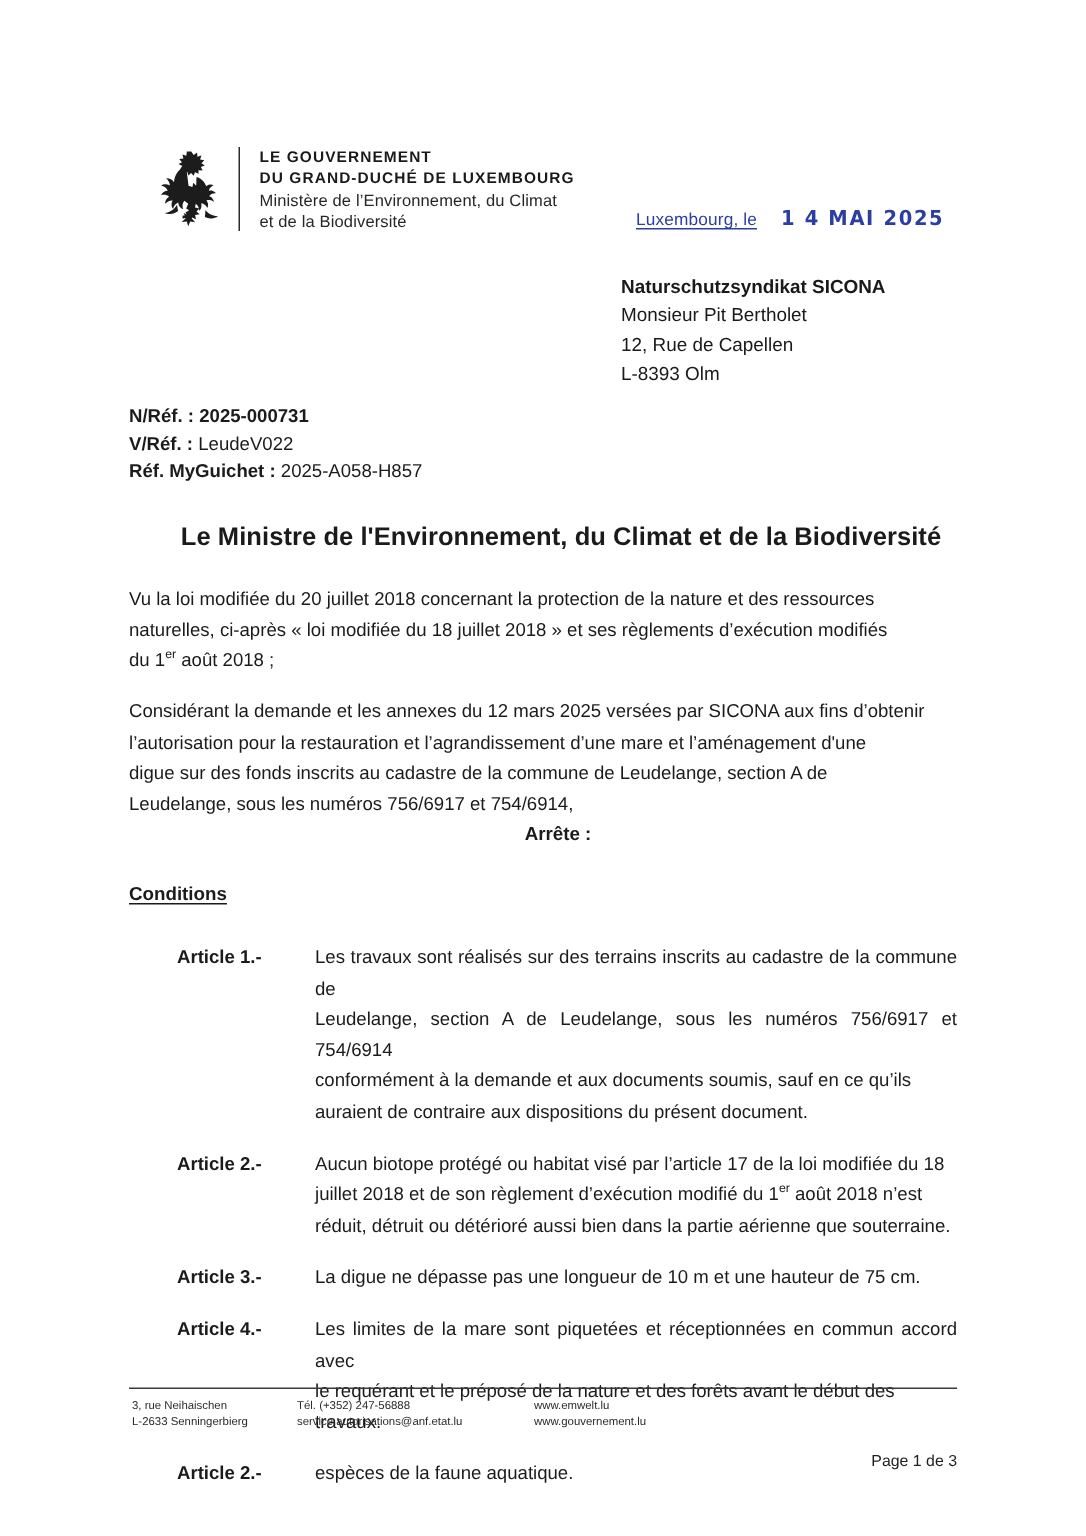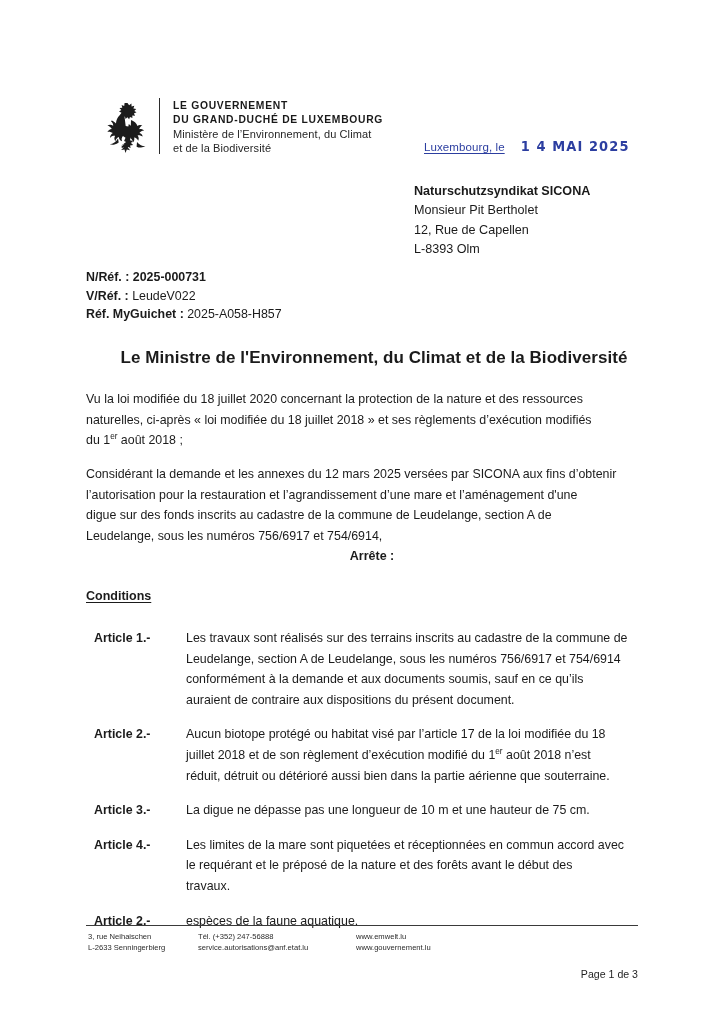--- a/index.html
+++ b/index.html
@@ -21,21 +21,21 @@
     inset: 0;
     background: #ffffff;
   }
 
   
   .letterhead {
     position: absolute;
     left: 104px;
     top: 96px;
     display: flex;
-    align-items: center;
+    align-items: flex-start;
   }
   .crest {
     width: 44px;
     height: 56px;
     flex: 0 0 auto;
     display: block;
   }
   .crest svg { display: block; }
   .crest-rule {
     width: 1px;
@@ -176,20 +176,21 @@
     align-items: flex-start;
     margin-bottom: 14px;
   }
   .article:last-child { margin-bottom: 0; }
   .art-label {
     flex: 0 0 92px;
     font-size: 12.4px;
     font-weight: 700;
     line-height: 20.6px;
     white-space: nowrap;
+    margin-left: 24px;
   }
   .art-body {
     flex: 1 1 auto;
     font-size: 12.4px;
     line-height: 20.6px;
     text-align: justify;
     text-justify: inter-word;
   }
   .art-body .lastline { text-align: left; }
 
@@ -273,21 +274,21 @@
       <span class="lbl">V/Réf. : </span><span>LeudeV022</span>
     </div>
     <div>
       <span class="lbl">Réf. MyGuichet : </span><span>2025-A058-H857</span>
     </div>
   </div>
 
   <div class="minister-title">Le Ministre de l'Environnement, du Climat et de la Biodiversité</div>
 
   <div class="para p-vu">
-    <div>Vu la loi modifiée du 18 juillet 2020 concernant la protection de la nature et des ressources</div>
+    <div>Vu la loi modifiée du 20 juillet 2018 concernant la protection de la nature et des ressources</div>
     <div>naturelles, ci-après « loi modifiée du 18 juillet 2018 » et ses règlements d’exécution modifiés</div>
     <div class="lastline"><span>du 1</span><sup>er</sup><span> août 2018 ;</span></div>
   </div>
 
   <div class="para p-con">
     <div>Considérant la demande et les annexes du 12 mars 2025 versées par SICONA aux fins d’obtenir</div>
     <div>l’autorisation pour la restauration et l’agrandissement d’une mare et l’aménagement d'une</div>
     <div>digue sur des fonds inscrits au cadastre de la commune de Leudelange, section A de</div>
     <div class="lastline">Leudelange, sous les numéros 756/6917 et 754/6914,</div>
   </div>

